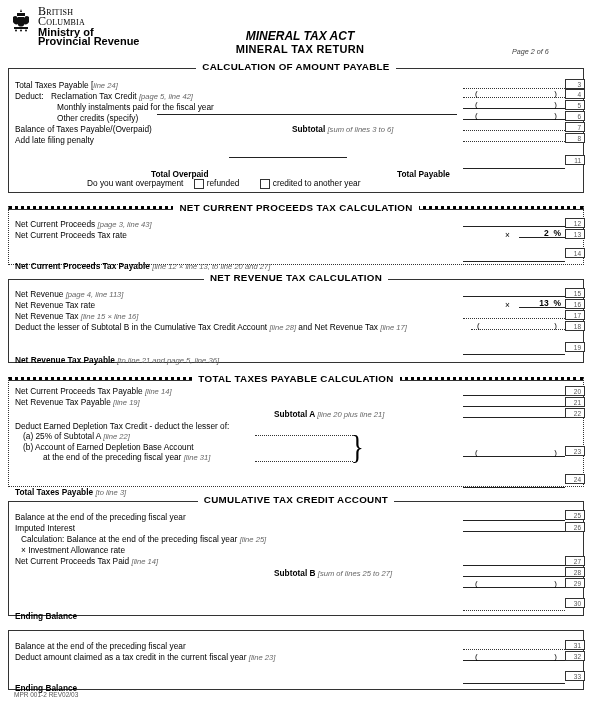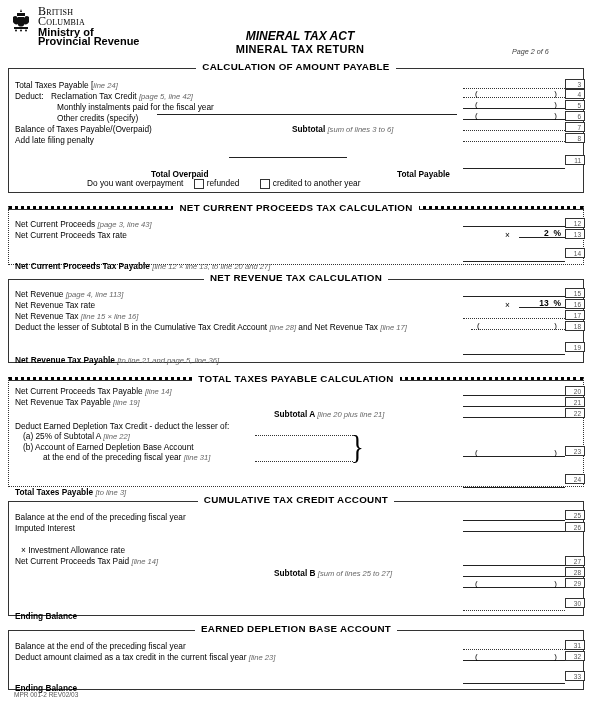--- a/index.html
+++ b/index.html
@@ -195,20 +195,21 @@
   <div class="sec-title"><span>CUMULATIVE TAX CREDIT ACCOUNT</span></div>
 
   <div class="row" style="top:11px;">Balance at the end of the preceding fiscal year</div>
   <div class="linebox" style="top:9px;">25</div>
 
   <div class="row" style="top:22px;">Imputed Interest</div>
   <div class="amount" style="top:10px;"></div>
   <div class="amount" style="top:21px;"></div>
   <div class="linebox" style="top:21px;">26</div>
 
+  <div class="row" style="top:33px; left:12px;"><span>Calculation: Balance at the end of the preceding fiscal year </span><span class="ref">[line 25]</span></div>
   <div class="row" style="top:44px; left:12px;">× Investment Allowance rate</div>
 
   <div class="row" style="top:55px;"><span>Net Current Proceeds Tax Paid </span><span class="ref">[line 14]</span></div>
   <div class="linebox" style="top:55px;">27</div>
   <div class="amount" style="top:55px;"></div>
 
   <div class="row" style="top:67px; left:265px;"><span class="b">Subtotal B </span><span class="ref">[sum of lines 25 to 27]</span></div>
   <div class="amount" style="top:66px;"></div>
   <div class="linebox" style="top:66px;">28</div>
 
@@ -217,21 +218,20 @@
       <span class="paren-r">)</span>
     </div>
   <div class="linebox" style="top:77px;">29</div>
 
   <div class="row b" style="top:98px;">Ending Balance</div>
   <div class="amount dotted" style="top:100px;"></div>
   <div class="linebox" style="top:97px;">30</div>
 </div>
 
 <div class="section" style="top:630px; height:60px;">
-  <div class="sec-title"><span>EARNED DEPLETION BASE ACCOUNT</span></div>
 
   <div class="row" style="top:11px;">Balance at the end of the preceding fiscal year</div>
   <div class="linebox" style="top:10px;">31</div>
   <div class="amount dotted" style="top:10px;"></div>
 
   <div class="row" style="top:22px;"><span>Deduct amount claimed as a tax credit in the current fiscal year </span><span class="ref">[line 23]</span></div>
   <div class="amount" style="top:21px;">
       <span class="paren-l">(</span>
       <span class="paren-r">)</span>
     </div>

